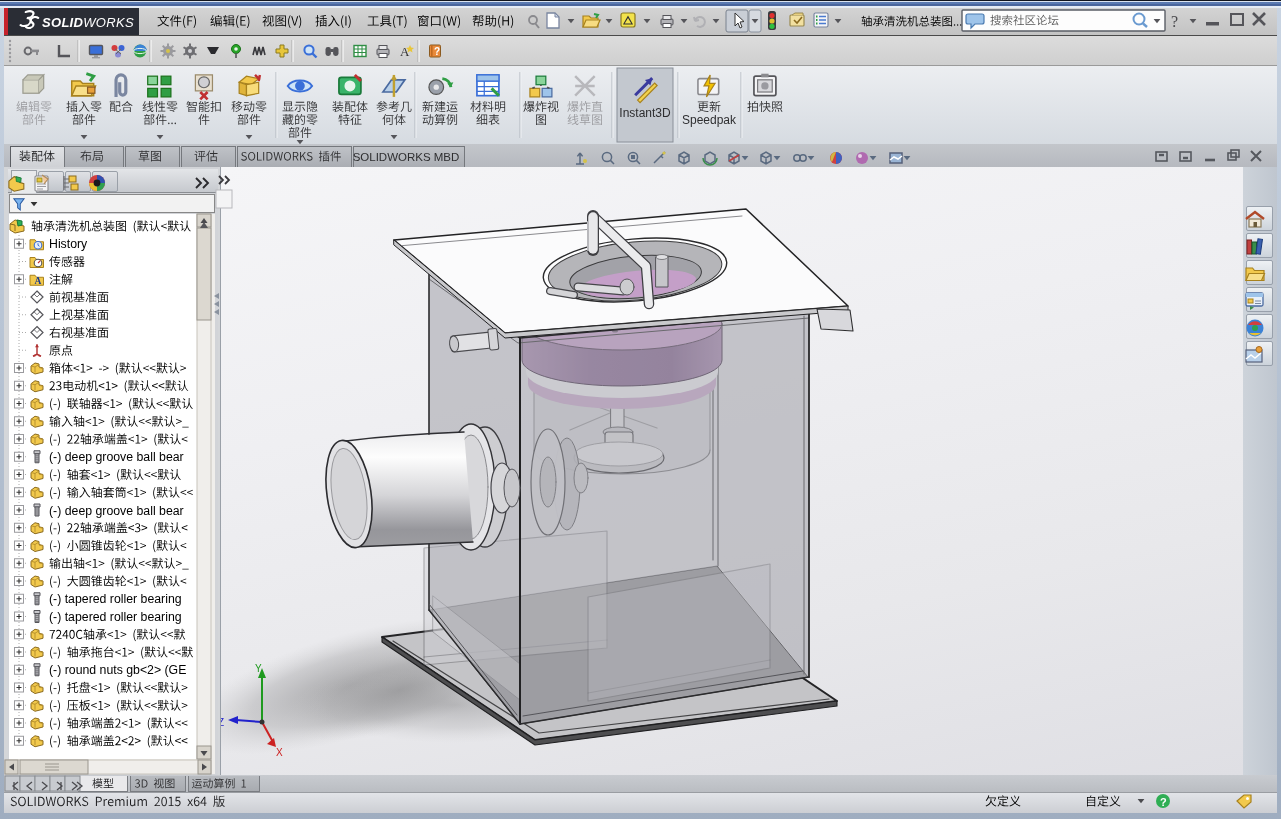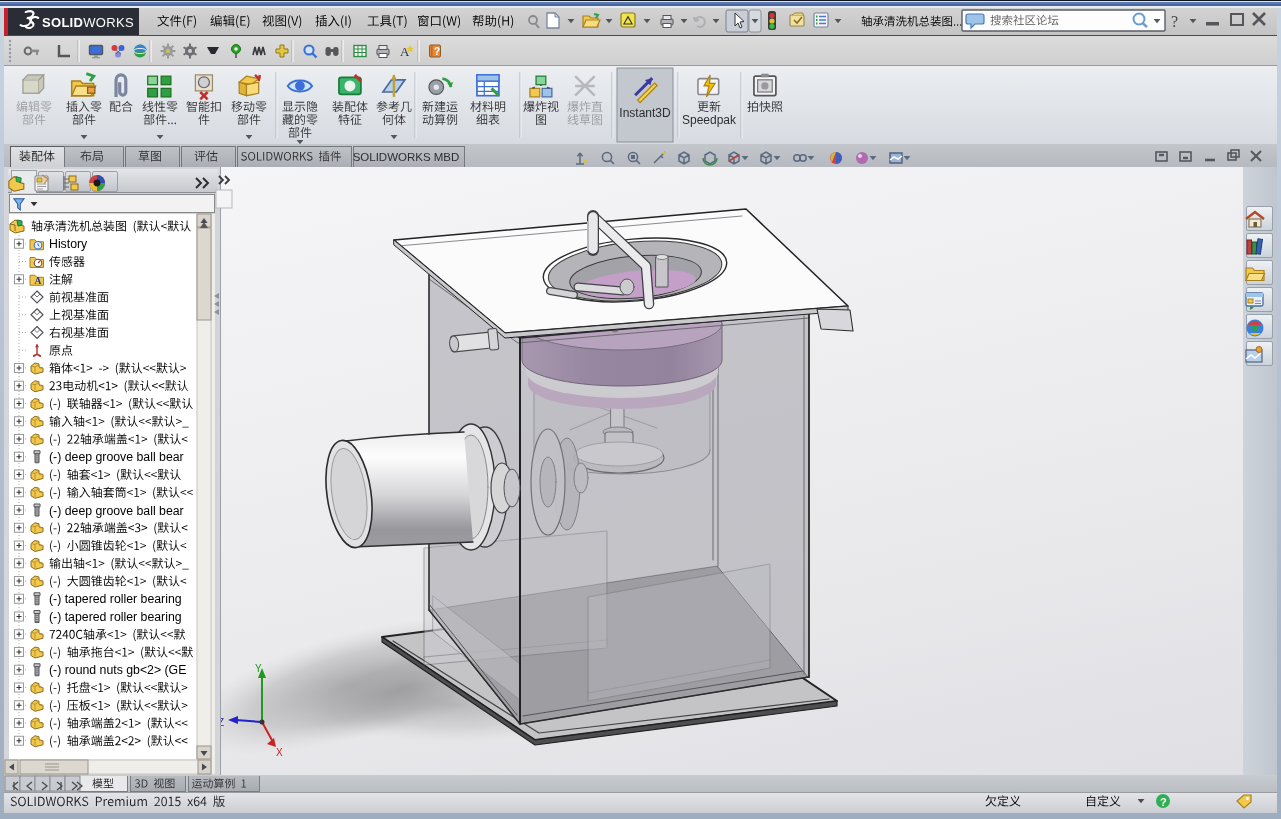--- a/index.html
+++ b/index.html
@@ -199,21 +199,21 @@
 <div class="tpbtn" style="top:120px"></div>
 <div class="tpbtn" style="top:147px"></div>
 <div class="tpbtn" style="top:174px"></div>
 </div>
 </div>
 <div id="bottomtabs"></div>
 <div id="statusbar"></div>
 <div class="btab act" style="left:78px;width:50px"></div>
 <div class="btab " style="left:130px;width:56px"></div>
 <div class="btab " style="left:188px;width:72px"></div>
-<div class="abs" style="left:42px;top:15px;color:#fff;font-weight:bold;font-size:13px;letter-spacing:0.3px">SOLID<span style="font-weight:normal">WORKS</span></div>
+<div class="abs" style="left:42px;top:15px;color:#fff;font-style:italic;font-weight:bold;font-size:13px;letter-spacing:0.3px">SOLID<span style="font-weight:normal">WORKS</span></div>
 <svg width="1281" height="819" viewBox="0 0 1281 819" style="position:absolute;left:0;top:0">
     <defs>
       <path id="g0" d="M425 823C456 774 489 707 502 666L575 690C560 731 525 797 494 844ZM51 660V595H207C266 442 347 308 452 200C342 105 205 36 38 -13C52 -28 73 -60 80 -76C249 -21 388 52 502 152C616 50 754 -26 919 -72C930 -53 950 -25 965 -10C804 31 666 104 554 200C656 305 735 434 795 595H953V660ZM503 247C405 345 330 462 276 595H718C666 455 595 340 503 247Z"></path>
       <path id="g1" d="M317 337V271H607V-78H674V271H950V337H674V566H907V632H674V826H607V632H464C477 678 489 727 499 776L434 789C411 657 369 528 311 443C327 436 355 419 368 410C396 453 421 506 442 566H607V337ZM272 835C218 682 129 530 34 432C47 416 67 382 73 366C107 403 140 445 171 492V-76H235V596C274 666 308 741 336 815Z"></path>
       <path id="g2" d="M240 -195 290 -172C204 -31 161 139 161 310C161 481 204 650 290 792L240 816C148 666 93 505 93 310C93 113 148 -47 240 -195Z"></path>
       <path id="g3" d="M102 0H185V334H467V404H185V662H518V732H102Z"></path>
       <path id="g4" d="M91 -195C183 -47 238 113 238 310C238 505 183 666 91 816L41 792C127 650 170 481 170 310C170 139 127 -31 41 -172Z"></path>
       <path id="g5" d="M42 51 59 -11C140 22 245 63 346 104L334 159C225 118 116 76 42 51ZM61 424C75 431 98 437 212 452C172 386 134 333 118 312C89 275 67 248 47 245C55 228 65 198 68 184C86 196 116 205 338 257C336 270 333 294 334 312L159 275C232 368 303 484 362 597L306 628C289 589 268 550 247 513L129 500C186 588 242 704 285 815L220 838C183 716 115 584 94 550C73 515 57 491 40 487C48 470 58 438 61 424ZM623 354V199H534V354ZM670 354H747V199H670ZM480 410V-70H534V145H623V-45H670V145H747V-44H794V145H874V-10C874 -18 871 -20 864 -21C857 -21 837 -21 814 -20C821 -34 828 -56 830 -71C866 -71 889 -70 907 -61C924 -52 928 -37 928 -11V411L874 410ZM794 354H874V199H794ZM608 826C624 796 642 760 653 729H416V512C416 359 407 138 317 -23C331 -30 358 -49 369 -61C461 103 477 339 478 501H919V729H724C714 762 692 809 670 844ZM478 672H856V557H478Z"></path>
       <path id="g6" d="M547 754H825V646H547ZM485 806V594H890V806ZM82 335C91 343 120 349 154 349H247V200C169 185 97 173 42 164L57 98L247 137V-74H309V149L428 174L424 233L309 211V349H406V411H309V566H247V411H144C173 482 201 566 225 654H412V718H242C251 753 258 789 265 824L199 838C193 798 186 757 177 718H49V654H162C141 571 118 502 108 477C91 433 78 400 62 396C69 379 79 349 82 335ZM822 475V384H557V475ZM400 72 411 11 822 43V-78H884V48L958 54L959 111L884 106V475H953V533H425V475H494V78ZM822 332V239H557V332ZM822 187V101L557 82V187Z"></path>
       <path id="g7" d="M102 0H530V70H185V351H466V421H185V662H519V732H102Z"></path>

